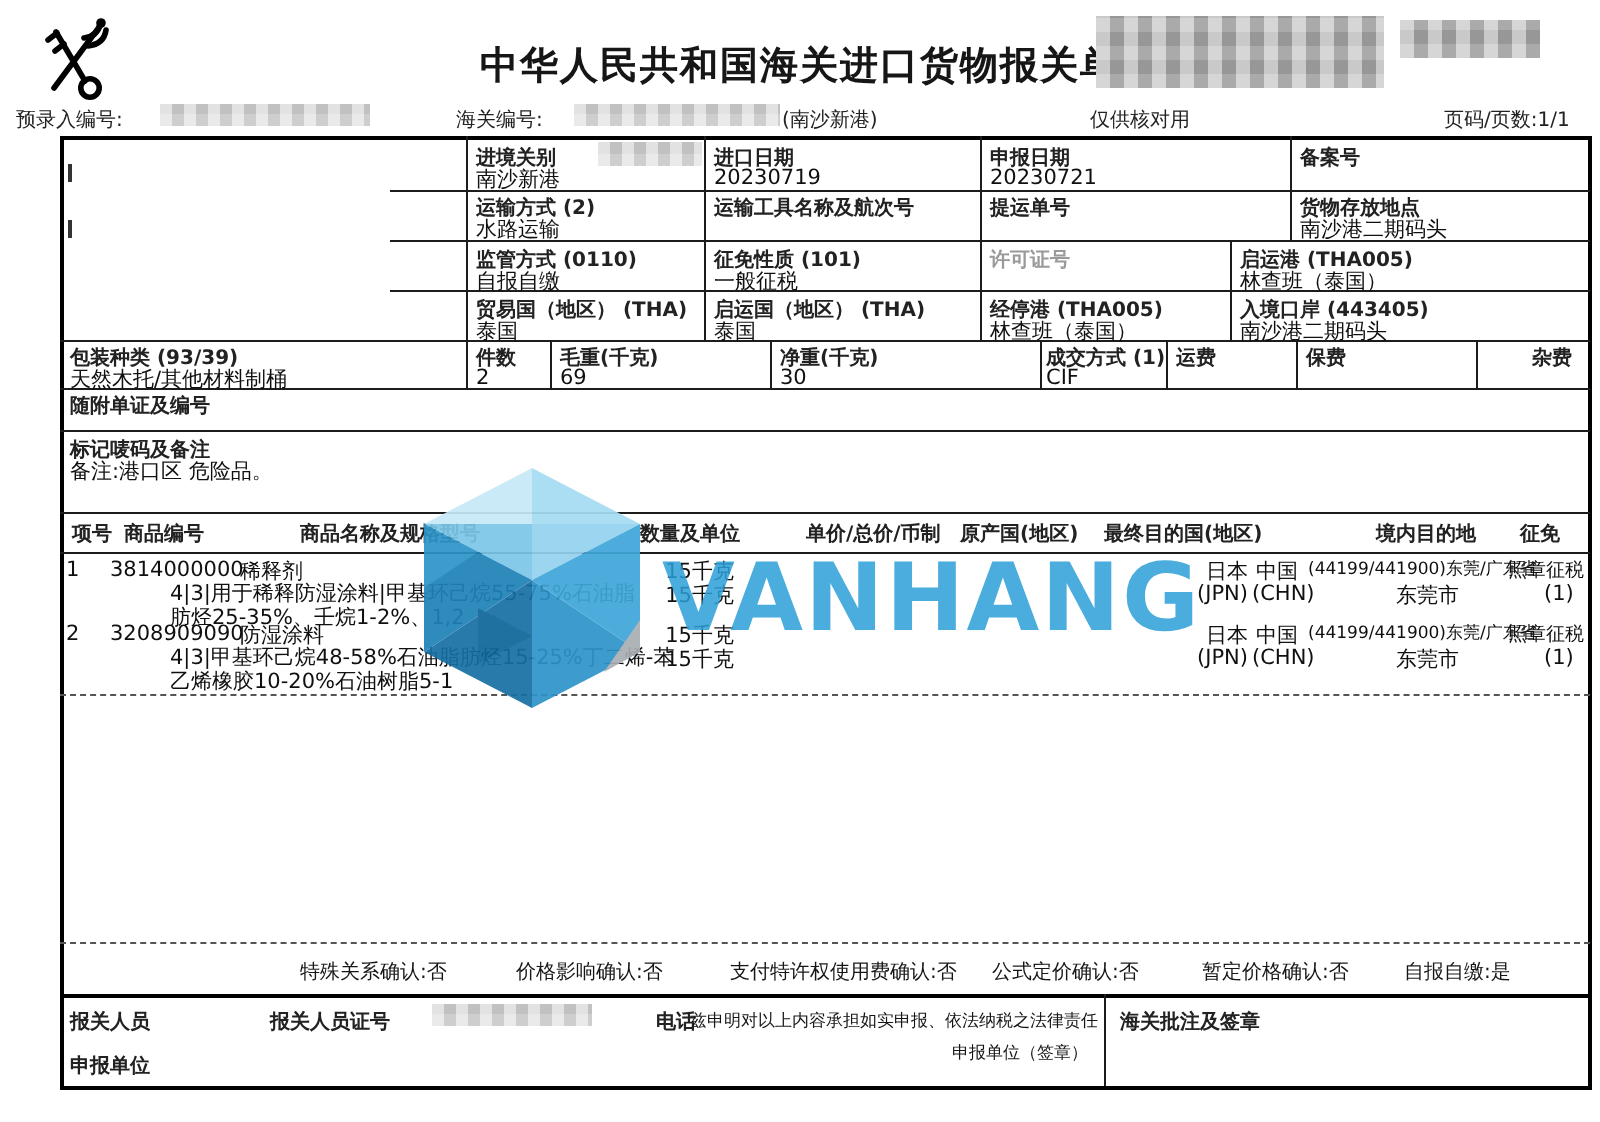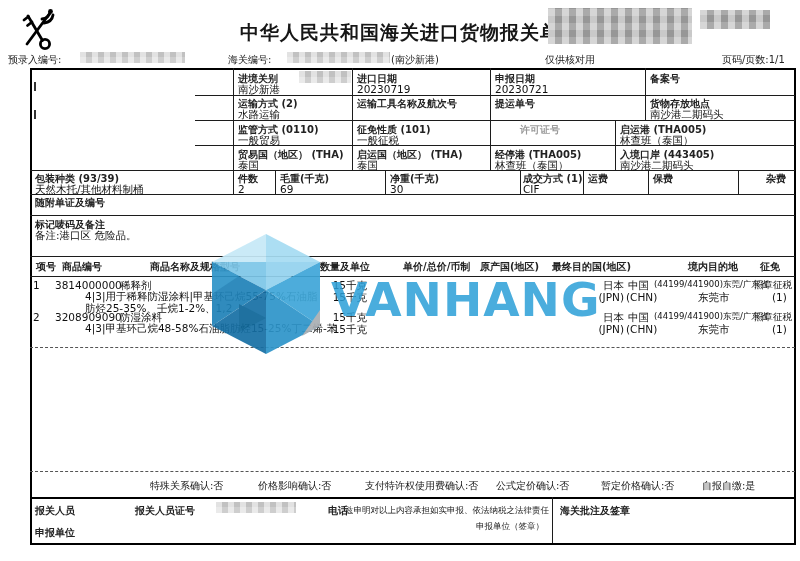--- a/index.html
+++ b/index.html
@@ -107,24 +107,24 @@
   <span class="abs lab" style="left:650px;top:72px">备案号</span>
 
   <span class="abs lab" style="left:238px;top:97px">运输方式 (2)</span>
   <span class="abs val" style="left:238px;top:108px">水路运输</span>
   <span class="abs lab" style="left:357px;top:97px">运输工具名称及航次号</span>
   <span class="abs lab" style="left:495px;top:97px">提运单号</span>
   <span class="abs lab" style="left:650px;top:97px">货物存放地点</span>
   <span class="abs val" style="left:650px;top:108px">南沙港二期码头</span>
 
   <span class="abs lab" style="left:238px;top:123px">监管方式 (0110)</span>
-  <span class="abs val" style="left:238px;top:134px">一般贸易</span>
+  <span class="abs val" style="left:238px;top:134px">自报自缴</span>
   <span class="abs lab" style="left:357px;top:123px">征免性质 (101)</span>
   <span class="abs val" style="left:357px;top:134px">一般征税</span>
-  <span class="abs lab gray" style="left:520px;top:123px">许可证号</span>
+  <span class="abs lab gray" style="left:495px;top:123px">许可证号</span>
   <span class="abs lab" style="left:620px;top:123px">启运港 (THA005)</span>
   <span class="abs val" style="left:620px;top:134px">林查班（泰国）</span>
 
   <span class="abs lab" style="left:238px;top:148px">贸易国（地区） (THA)</span>
   <span class="abs val" style="left:238px;top:159px">泰国</span>
   <span class="abs lab" style="left:357px;top:148px">启运国（地区） (THA)</span>
   <span class="abs val" style="left:357px;top:159px">泰国</span>
   <span class="abs lab" style="left:495px;top:148px">经停港 (THA005)</span>
   <span class="abs val" style="left:495px;top:159px">林查班（泰国）</span>
   <span class="abs lab" style="left:620px;top:148px">入境口岸 (443405)</span>
@@ -172,20 +172,21 @@
   <span class="abs val" style="left:626px;top:291px">(CHN)</span>
   <span class="abs val" style="left:654px;top:279px;font-size:8.5px">(44199/441900)东莞/广东省</span>
   <span class="abs val" style="left:698px;top:291px">东莞市</span>
   <span class="abs val" style="left:754px;top:279px;font-size:9.5px">照章征税</span>
   <span class="abs val" style="left:772px;top:291px">(1)</span>
 
   <span class="abs val" style="left:33px;top:311px">2</span>
   <span class="abs val" style="left:55px;top:311px">3208909090</span>
   <span class="abs val" style="left:120px;top:311px">防湿涂料</span>
   <span class="abs val" style="left:85px;top:322px">4|3|甲基环己烷48-58%石油脂肪烃15-25%丁二烯-苯</span>
+  <span class="abs val" style="left:85px;top:334px">乙烯橡胶10-20%石油树脂5-1</span>
   <div class="abs val ra" style="left:280px;top:311px;width:87px">15千克</div>
   <div class="abs val ra" style="left:280px;top:323px;width:87px">15千克</div>
   <div class="abs val ra" style="left:560px;top:311px;width:64px">日本</div>
   <div class="abs val ra" style="left:560px;top:323px;width:64px">(JPN)</div>
   <span class="abs val" style="left:628px;top:311px">中国</span>
   <span class="abs val" style="left:626px;top:323px">(CHN)</span>
   <span class="abs val" style="left:654px;top:311px;font-size:8.5px">(44199/441900)东莞/广东省</span>
   <span class="abs val" style="left:698px;top:323px">东莞市</span>
   <span class="abs val" style="left:754px;top:311px;font-size:9.5px">照章征税</span>
   <span class="abs val" style="left:772px;top:323px">(1)</span>

